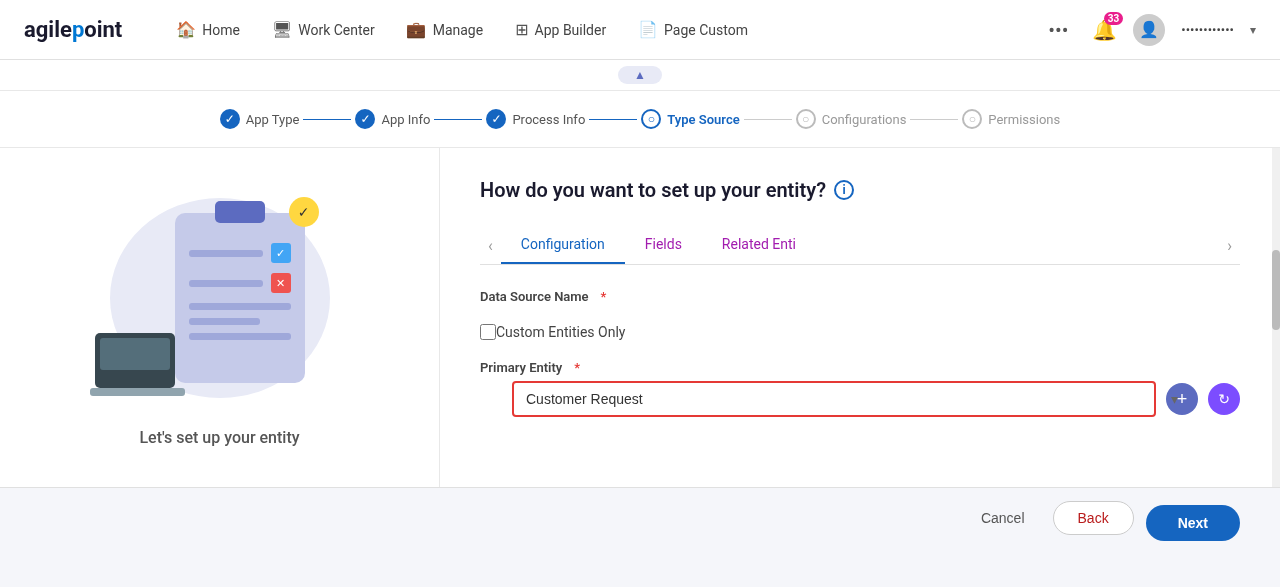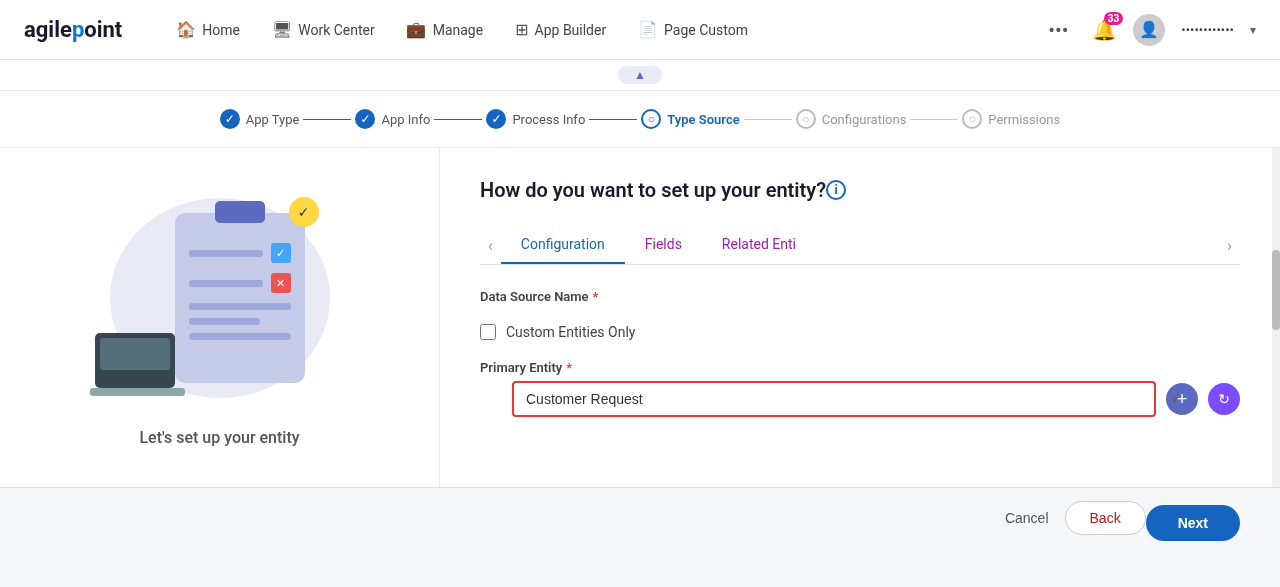--- a/index.html
+++ b/index.html
@@ -178,20 +178,21 @@
       padding: 30px 40px;
       background: #fff;
     }
     .form-title {
       font-size: 20px;
       font-weight: 600;
       color: #1a1a2e;
       margin-bottom: 24px;
       display: flex;
       align-items: center;
+      gap: 8px;
     }
     .info-icon {
       width: 20px;
       height: 20px;
       border-radius: 50%;
       border: 2px solid #1565c0;
       color: #1565c0;
       display: flex;
       align-items: center;
       justify-content: center;
@@ -237,38 +238,37 @@
 
     
     .field-group { margin-bottom: 20px; }
     .field-label {
       font-size: 13px;
       font-weight: 600;
       color: #444;
       margin-bottom: 6px;
       display: flex;
       align-items: center;
-      gap: 4px;
+      gap: 12px;
     }
     .required { color: #e53935; }
     .field-input {
       width: 100%;
       padding: 8px 12px;
       border: 1px solid #d0d0d0;
       border-radius: 4px;
       font-size: 14px;
       color: #333;
       outline: none;
       background: #fff;
     }
 
     .checkbox-row {
       display: flex;
       align-items: flex-start;
-      gap: 10px;
       margin-bottom: 20px;
     }
     .checkbox-input {
       width: 16px;
       height: 16px;
       cursor: pointer;
       accent-color: #1565c0;
     }
     .checkbox-label { font-size: 14px; color: #444; }
 
@@ -330,20 +330,21 @@
     }
 
     
     .footer {
       background: #f5f6fa;
       border-top: 1px solid #e0e0e0;
       display: flex;
       justify-content: flex-end;
       align-items: center;
       padding: 12px 40px;
+      gap: 12px;
       height: 60px;
     }
     .btn-cancel {
       background: transparent;
       border: none;
       color: #555;
       font-size: 14px;
       cursor: pointer;
       padding: 8px 16px;
     }

